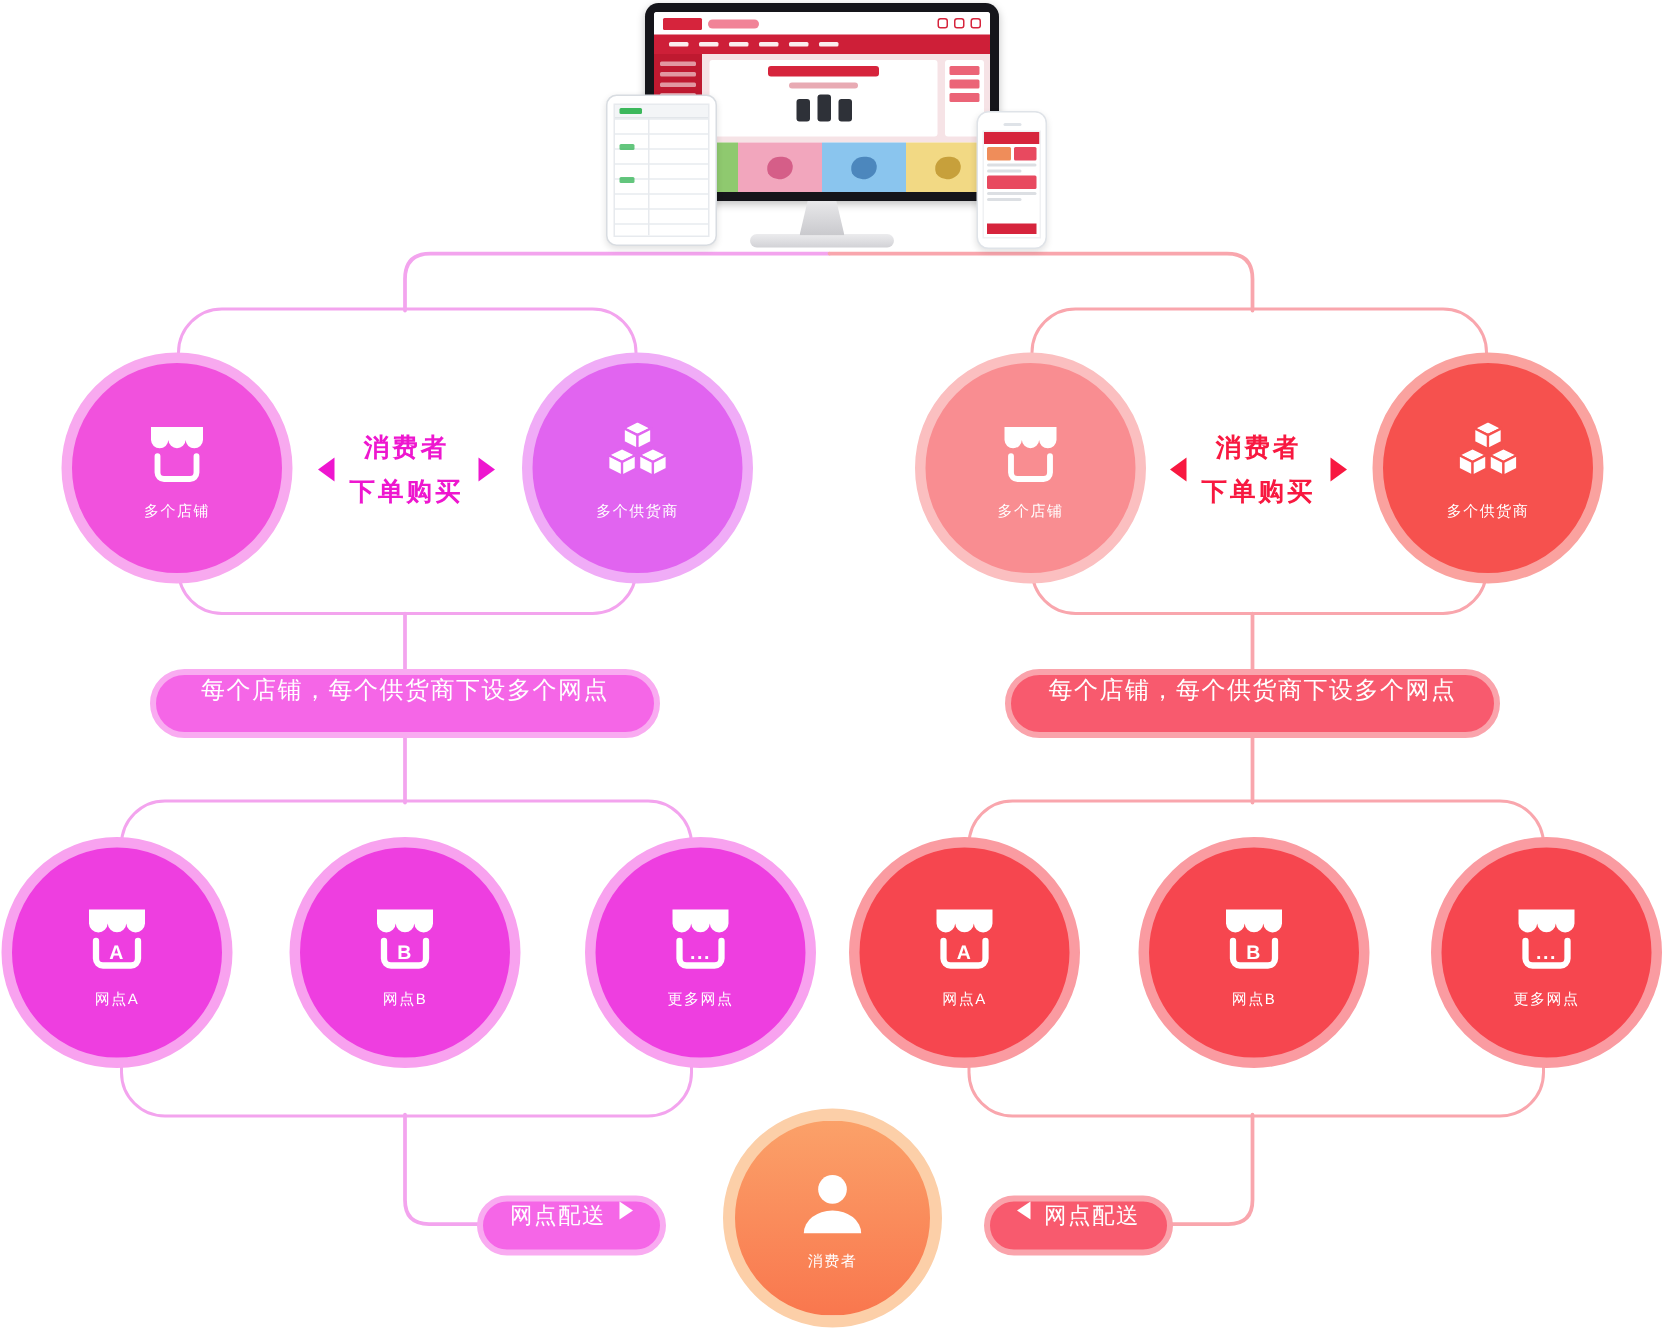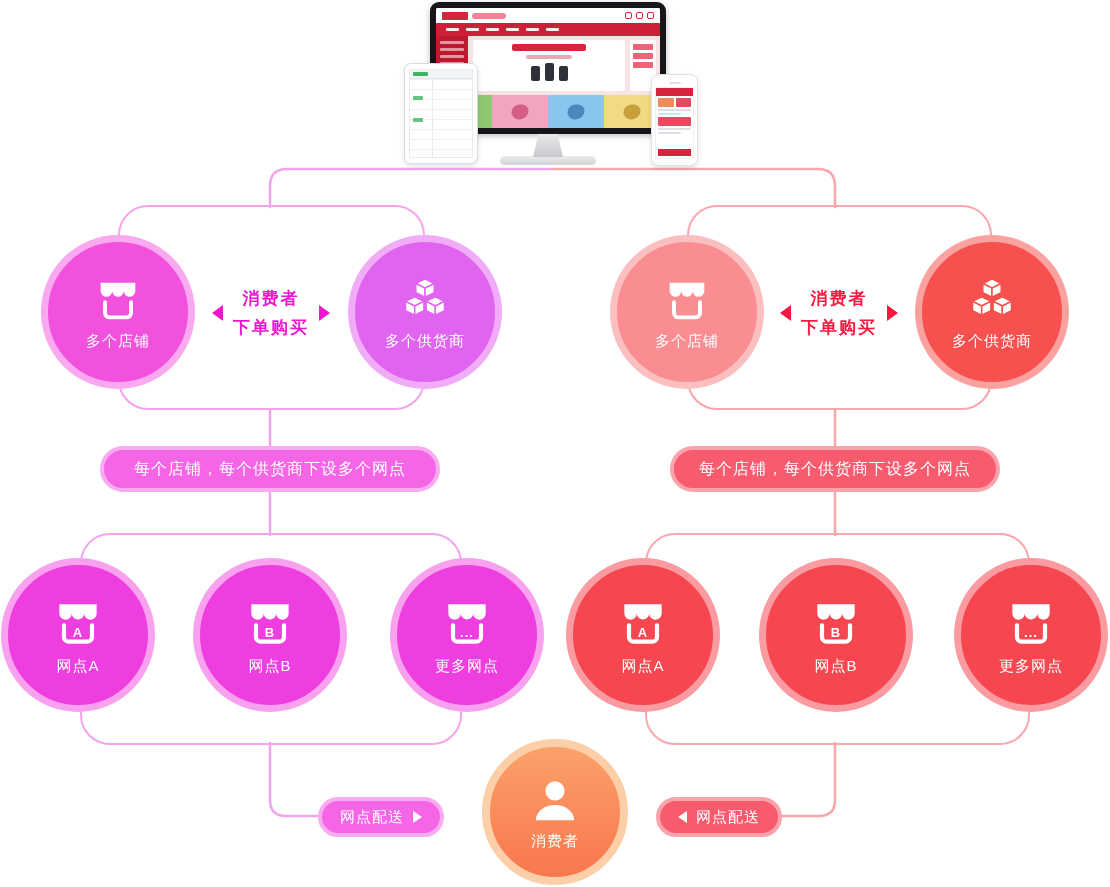--- a/index.html
+++ b/index.html
@@ -16,40 +16,40 @@
   .frame{position:absolute;border:2px solid;border-radius:30px;z-index:1}
   .f1-left{left:118px;top:205px;width:307px;height:205px;border-color:var(--left-line)}
   .f1-right{left:687px;top:205px;width:305px;height:205px;border-color:var(--right-line)}
   .f2-left{left:80px;top:533px;width:382px;height:212px;border-color:var(--left-line)}
   .f2-right{left:645px;top:533px;width:385px;height:212px;border-color:var(--right-line)}
 
   
   .circle{position:absolute;z-index:2;width:140px;height:140px;border:7px solid;border-radius:50%;
           box-sizing:content-box;display:flex;flex-direction:column;align-items:center;justify-content:center;
           color:#fff;gap:6px}
-  .c-label{font-size:15px;letter-spacing:1px;white-space:nowrap}
+  .c-label{font-size:10px;letter-spacing:1px;white-space:nowrap}
   .icon{display:block}
   .top-icon{width:52px;height:52px}
   .c-store-left{left:41px;top:235px;background:var(--left-store-fill);border-color:var(--left-store-ring)}
   .c-supplier-left{left:348px;top:235px;background:var(--left-supplier-fill);border-color:var(--left-supplier-ring);--seam:var(--left-supplier-fill)}
   .c-store-right{left:610px;top:235px;background:var(--right-store-fill);border-color:var(--right-store-ring)}
   .c-supplier-right{left:915px;top:235px;background:var(--right-supplier-fill);border-color:var(--right-supplier-ring);--seam:var(--right-supplier-fill)}
   .node-left{background:var(--left-node-fill);border-color:var(--left-node-ring)}
   .node-right{background:var(--right-node-fill);border-color:var(--right-node-ring)}
   .n-l1{left:1px;top:558px}.n-l2{left:193px;top:558px}.n-l3{left:390px;top:558px}
   .n-r1{left:566px;top:558px}.n-r2{left:759px;top:558px}.n-r3{left:954px;top:558px}
   .node-iconwrap{position:relative;width:56px;height:56px}
   .node-iconwrap .icon{width:56px;height:56px}
   .node-letter{position:absolute;left:0;right:0;top:31px;text-align:center;font-size:13px;font-weight:bold;line-height:1;letter-spacing:1px}
   .c-consumer{left:482px;top:739px;width:130px;height:130px;border:8px solid var(--consumer-ring);
               background:linear-gradient(180deg,var(--consumer-fill-top),var(--consumer-fill-bottom));z-index:3;gap:4px}
   .c-consumer .icon{width:54px;height:54px}
 
   
-  .pill{position:absolute;z-index:2;display:flex;align-items:center;justify-content:center;color:#fff;
+  .pill{position:absolute;z-index:2;display:flex;justify-content:center;color:#fff;
         border-radius:26px;border:4px solid;white-space:nowrap}
   .p1{width:340px;height:46px;font-size:16px;letter-spacing:1px}
   .p1-left{left:100px;top:446px;background:var(--left-pill-fill);border-color:var(--left-pill-ring)}
   .p1-right{left:670px;top:446px;width:330px;background:var(--right-pill-fill);border-color:var(--right-pill-ring)}
   .delivery{height:40px;font-size:15px;gap:9px;letter-spacing:1px}
   .d-left{left:318px;top:797px;width:126px;background:var(--left-pill-fill);border-color:var(--left-pill-ring)}
   .d-right{left:656px;top:797px;width:126px;background:var(--right-pill-fill);border-color:var(--right-pill-ring)}
 
   
   .order{position:absolute;z-index:2;display:flex;align-items:center;justify-content:space-between;width:118px}

